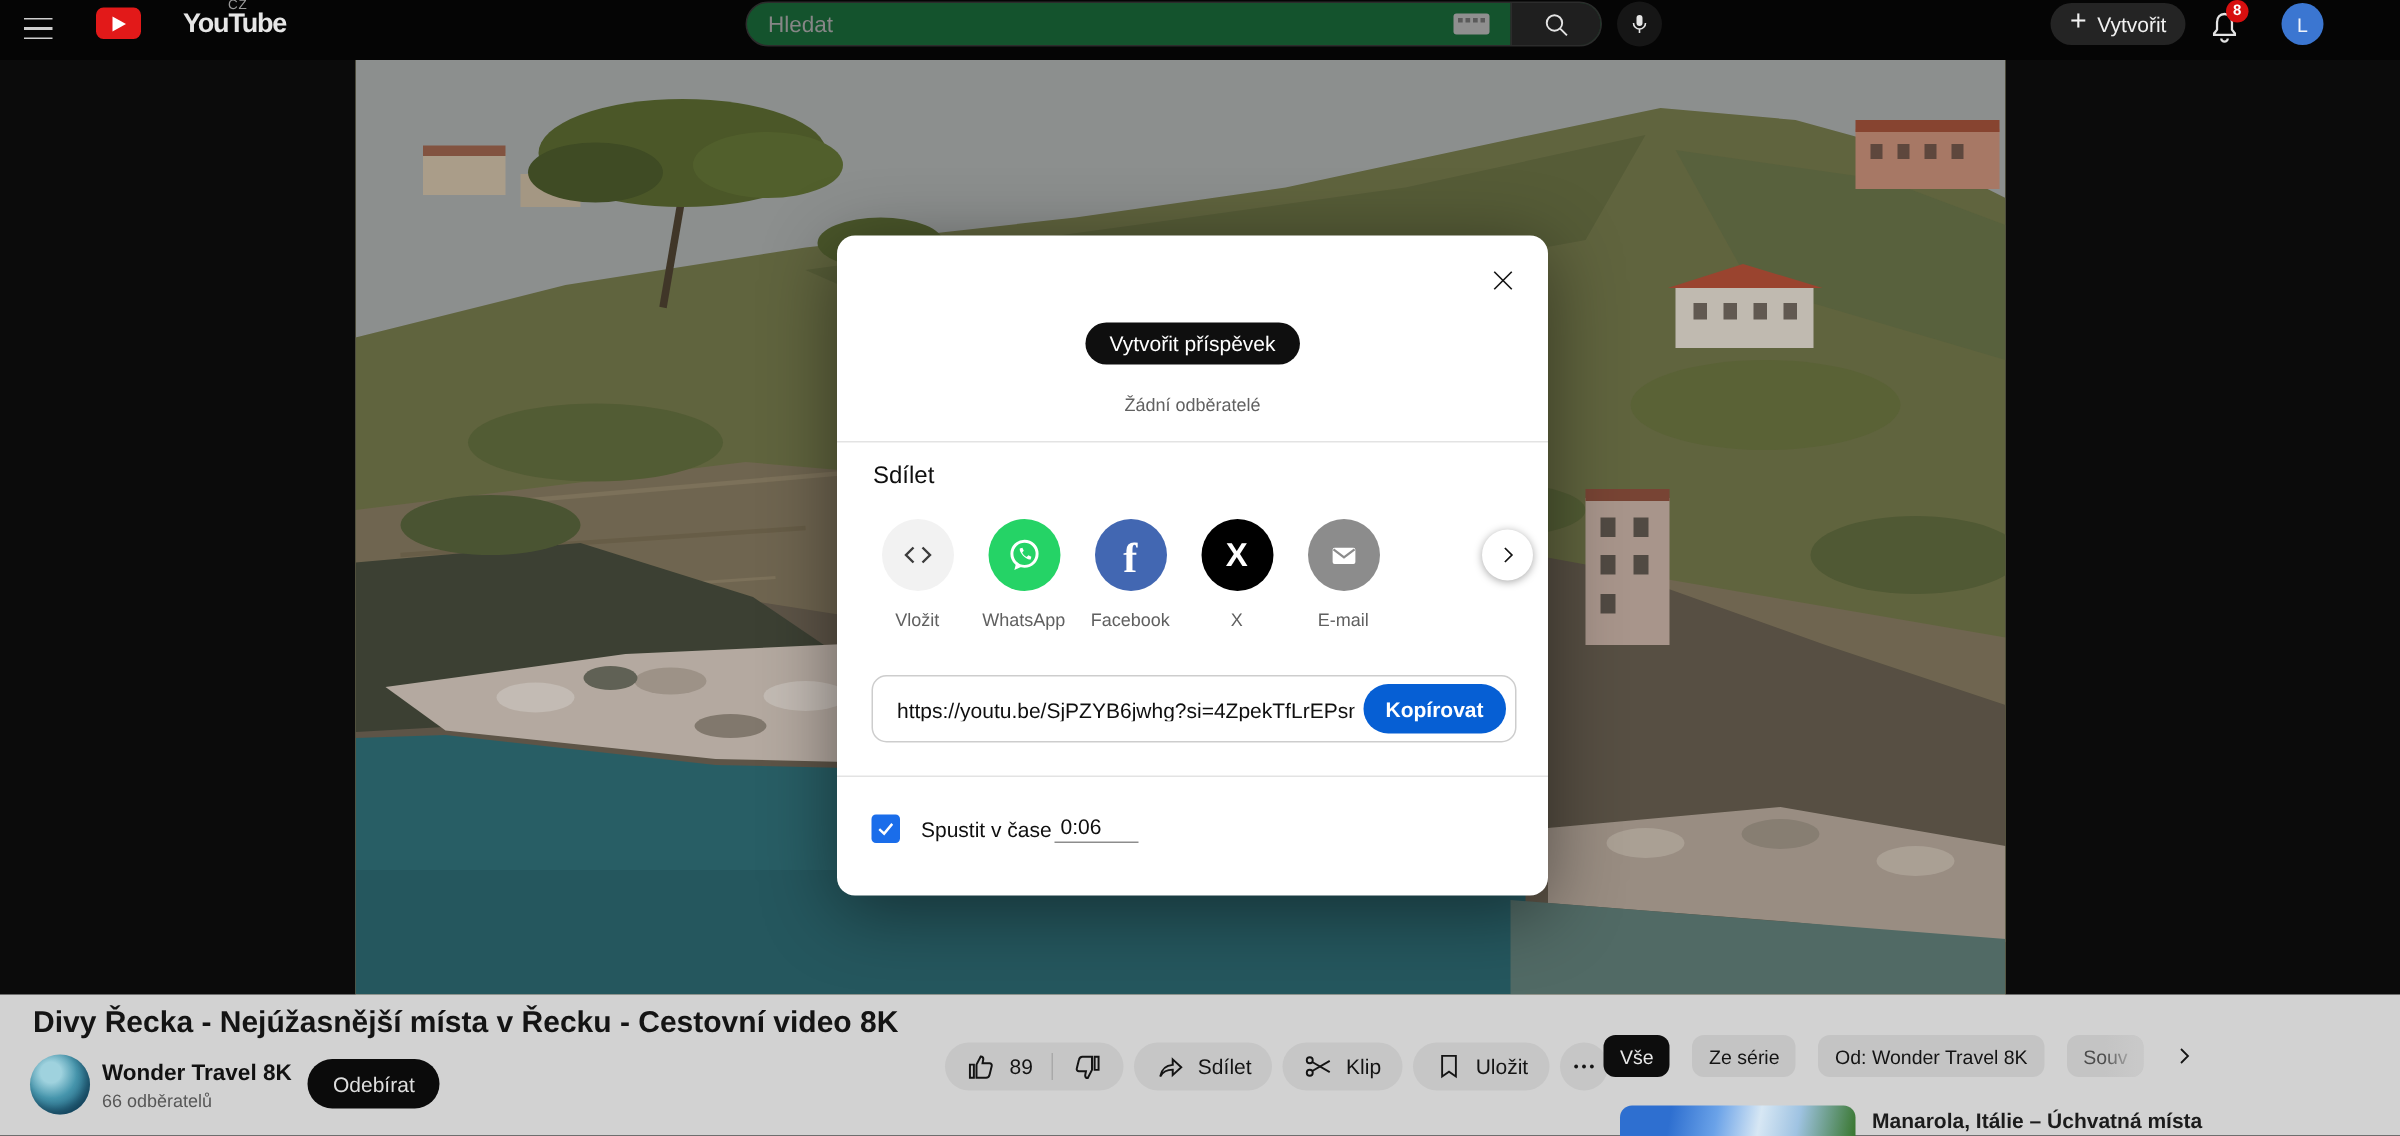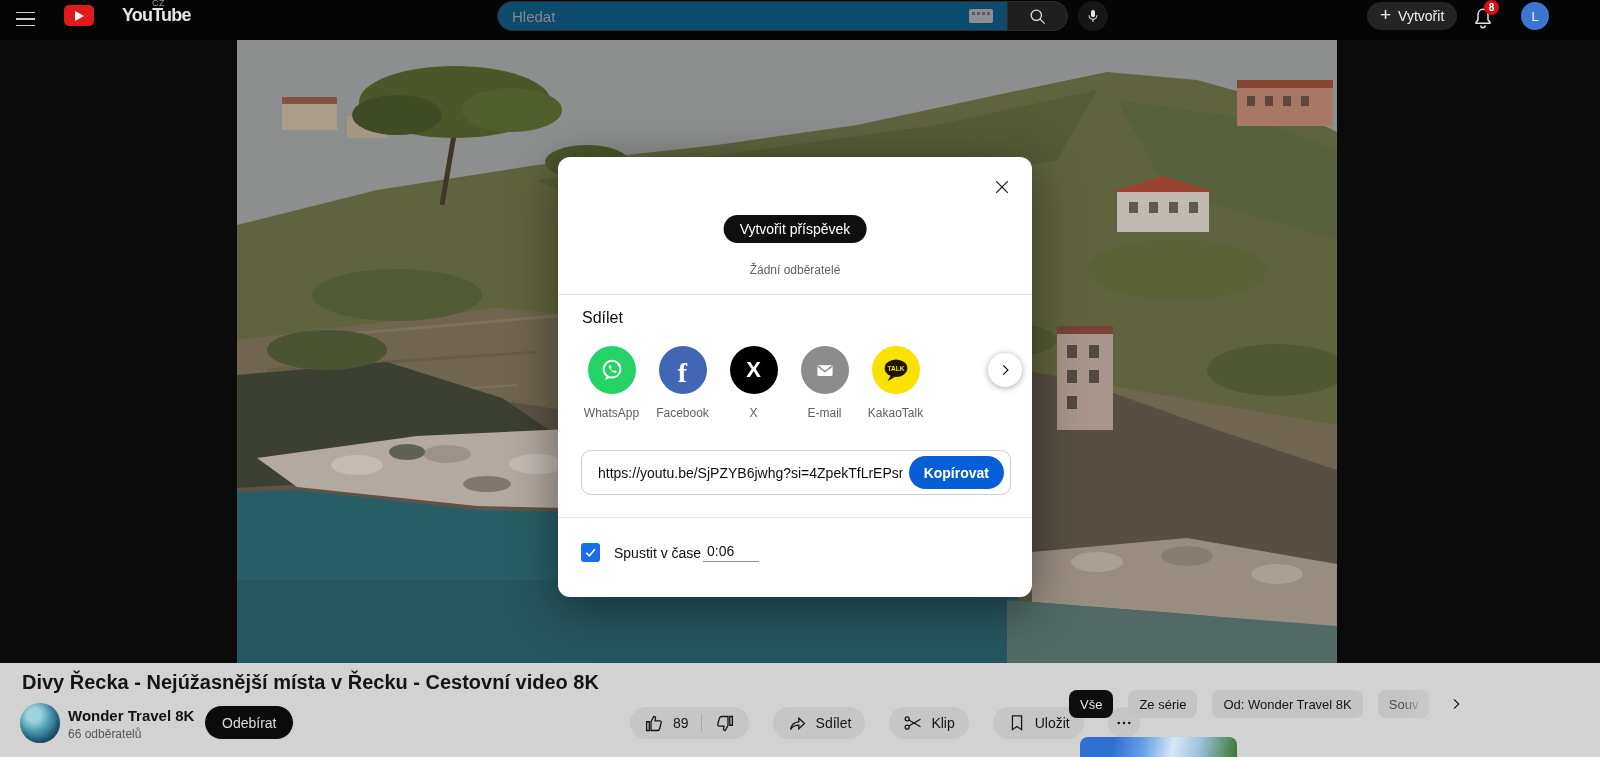--- a/index.html
+++ b/index.html
@@ -8,21 +8,21 @@
 
   
   #masthead { position:absolute; left:0; top:0; width:1600px; height:40px; background:#050505; z-index:5; }
   #menu-btn { position:absolute; left:16px; top:7px; width:28px; height:24px; display:flex; flex-direction:column; justify-content:center; gap:5px; cursor:pointer; }
   #menu-btn span { display:block; width:19px; height:1.6px; background:#cfcfcf; }
   #logo { position:absolute; left:64px; top:5px; display:flex; align-items:center; gap:4px; cursor:pointer; }
   #logo-badge { width:30px; height:21px; background:#e21919; border-radius:5px; position:relative; }
   #logo-badge:after { content:""; position:absolute; left:11px; top:6px; border-left:9px solid #fff; border-top:5px solid transparent; border-bottom:5px solid transparent; }
   #logo-text { color:#e6e6e6; font-size:18px; font-weight:bold; letter-spacing:-0.8px;margin-left:24px; }
   #logo-country { position:absolute; left:152px; top:-2px; color:#9a9a9a; font-size:9px; letter-spacing:0.5px; }
-  #searchbar { position:absolute; left:497px; top:1px; width:571px; height:30px; border:1px solid #2c2c2c; border-radius:15px; background:#0c4a6e; display:flex; overflow:hidden; }
+  #searchbar { position:absolute; left:497px; top:1px; width:571px; height:30px; border:1px solid #2c2c2c; border-radius:15px; background:#14532d; display:flex; overflow:hidden; }
   #search-input { flex:1; background:transparent; border:none; outline:none; color:#e6e6e6; font-size:15px; padding:0 14px; font-family:"Liberation Sans",sans-serif; }
   #search-input::placeholder { color:#868686; }
   #kbd-icon { width:24px; height:14px; background:#8f8f8f; border-radius:2px; align-self:center; margin-right:14px; position:relative; }
   #kbd-icon:after { content:""; position:absolute; left:3px; top:3px; right:3px; height:3px;
      background:linear-gradient(90deg,#5a5a5a 0 3px,transparent 0 5px) repeat-x; background-size:5px 3px; }
   #search-btn { width:60px; background:#1f1f1f; border-left:1px solid #2c2c2c; display:flex; align-items:center; justify-content:center; cursor:pointer; }
   #mic-btn { position:absolute; left:1078px; top:1px; width:30px; height:30px; border-radius:50%; background:#161616; display:flex; align-items:center; justify-content:center; cursor:pointer; }
   #create-btn { position:absolute; left:1367px; top:2px; height:28px; padding:0 13px; border-radius:14px; background:#242424; color:#f1f1f1; font-size:14px; display:flex; align-items:center; gap:7px; cursor:pointer; }
   #create-plus { font-size:19px; font-weight:300; margin-top:-2px; }
   #bell-btn { position:absolute; left:1470px; top:5px; width:26px; height:26px; cursor:pointer; }
@@ -35,21 +35,21 @@
   #stage-dim { position:absolute; inset:0; background:rgba(0,0,0,0.13); }
 
   
   #bottom { position:absolute; left:0; top:663px; width:1600px; height:94px; background:#d2d2d2; }
   #video-title { position:absolute; left:22px; top:8px; font-size:20px; font-weight:bold; color:#141414; }
   #ch-avatar { position:absolute; left:20px; top:40px; width:40px; height:40px; border-radius:50%;
      background:radial-gradient(circle at 35% 30%, #9fd2de 0 18%, #4796ad 45%, #1f617e 80%); box-shadow:inset -3px -4px 6px rgba(10,40,60,.5); }
   #ch-name { position:absolute; left:68px; top:44px; font-size:15px; font-weight:bold; color:#111; }
   #ch-subs { position:absolute; left:68px; top:64px; font-size:12px; color:#575757; }
   #subscribe-btn { position:absolute; left:205px; top:43px; height:33px; padding:12px 17px; border-radius:17px; background:#0b0b0b; color:#dedede; font-size:14px; font-weight:500; display:flex; align-items:center; cursor:pointer; }
-  #actions { position:absolute; left:630px; top:44px; display:flex; gap:24px; align-items:center; }
+  #actions { position:absolute; left:630px; top:32px; display:flex; gap:7px; align-items:center; }
   .pill { height:32px; border-radius:16px; background:#c6c6c6; color:#141414; font-size:14px; font-weight:500; display:flex; align-items:center; padding:0 14px; gap:8px; cursor:pointer; white-space:nowrap; }
   .pill svg { flex:none; }
   #like-div { width:1px; height:18px; background:#a9a9a9; margin:0 4px; }
   #more-btn { width:32px; height:32px; border-radius:50%; background:#c6c6c6; display:flex; align-items:center; justify-content:center; padding:0; }
   #chips { position:absolute; left:1069px; top:27px; display:flex; gap:15px; align-items:center; }
   .chip { height:28px; border-radius:8px; background:#c4c4c4; color:#141414; font-size:13px; font-weight:500; display:flex; align-items:center; padding:0 11px; cursor:pointer; white-space:nowrap; }
   .chip.active { background:#0d0d0d; color:#e8e8e8; }
   .chip.faded { position:relative; max-width:52px; overflow:hidden; color:#4c4c4c; }
   .chip-fade { position:absolute; right:0; top:0; bottom:0; width:26px; background:linear-gradient(90deg, rgba(196,196,196,0), #c9c9c9 85%); }
   #chips-next { width:24px; height:24px; display:flex; align-items:center; justify-content:center; cursor:pointer; }
@@ -285,35 +285,45 @@
       <span class="chip-fade"></span>
     </div>
     <div id="chips-next">
       <svg width="16" height="16" viewBox="0 0 24 24">
         <polyline points="9,5 16,12 9,19" fill="none" stroke="#141414" stroke-width="1.8"></polyline>
       </svg>
     </div>
   </div>
 
   <div id="sug-thumb"></div>
+  <div id="sug-title">Manarola, Itálie – Úchvatná místa</div>
 </div>
 
 <div id="dialog">
   <div id="dlg-close">
     <svg width="20" height="20" viewBox="0 0 24 24">
       <line x1="5" y1="5" x2="19" y2="19" stroke="#111" stroke-width="1.3"></line>
       <line x1="19" y1="5" x2="5" y2="19" stroke="#111" stroke-width="1.3"></line>
     </svg>
   </div>
   <div id="create-post">Vytvořit příspěvek</div>
   <div id="subs-note">Žádní odběratelé</div>
   <div class="dlg-divider" style="top:137px;"></div>
 
   <div id="share-heading">Sdílet</div>
   <div id="share-row">
+    <div class="share-item">
+      <div class="share-circle" style="background:#f2f2f2;">
+        <svg width="24" height="24" viewBox="0 0 24 24">
+            <polyline points="9,7 4,12 9,17" fill="none" stroke="#3c3c3c" stroke-width="1.6"></polyline>
+            <polyline points="15,7 20,12 15,17" fill="none" stroke="#3c3c3c" stroke-width="1.6"></polyline>
+          </svg>
+      </div>
+      <div class="share-label">Vložit</div>
+    </div>
     <div class="share-item">
       <div class="share-circle" style="background:#25d366;">
         <svg width="28" height="28" viewBox="0 0 24 24">
           <circle cx="12" cy="11.3" r="7.2" fill="none" stroke="#fff" stroke-width="1.7"></circle>
           <polygon points="6.2,20.5 7.4,15.8 10.6,18.6" fill="#fff"></polygon>
           <path d="M9.3 8.3l1.5-.4.8 1.7-.9.9c.5 1.1 1.5 2.1 2.6 2.6l.9-.9 1.7.8-.4 1.5c-2.3.6-6.8-3.9-6.2-6.2z" fill="#fff"></path>
         </svg>
       </div>
       <div class="share-label">WhatsApp</div>
     </div>
@@ -331,30 +341,20 @@
     </div>
     <div class="share-item">
       <div class="share-circle" style="background:#8c8c8c;">
         <svg width="26" height="26" viewBox="0 0 24 24">
           <rect x="5" y="7.5" width="14" height="10" rx="1.2" fill="#fff"></rect>
           <polyline points="5.5,8.5 12,13.5 18.5,8.5" fill="none" stroke="#8c8c8c" stroke-width="1.4"></polyline>
         </svg>
       </div>
       <div class="share-label">E-mail</div>
     </div>
-    <div class="share-item">
-      <div class="share-circle" style="background:#fae100;">
-        <svg width="34" height="34" viewBox="0 0 24 24">
-          <ellipse cx="12" cy="10.8" rx="8" ry="6.2" fill="#1f1300"></ellipse>
-          <polygon points="8.2,16 6,20 11.4,16.8" fill="#1f1300"></polygon>
-          <text x="12" y="12.6" text-anchor="middle" font-size="4.6" font-weight="bold" fill="#fae100" font-family="Liberation Sans, sans-serif">TALK</text>
-        </svg>
-      </div>
-      <div class="share-label">KakaoTalk</div>
-    </div>
   </div>
   <div id="carousel-next">
     <svg width="14" height="14" viewBox="0 0 24 24">
       <polyline points="9,4 17,12 9,20" fill="none" stroke="#111" stroke-width="2"></polyline>
     </svg>
   </div>
 
   <div id="url-box">
     <input id="url-input" readonly="" value="https://youtu.be/SjPZYB6jwhg?si=4ZpekTfLrEPsmjvx&amp;t" style="">
     <div id="copy-btn">Kopírovat</div>

